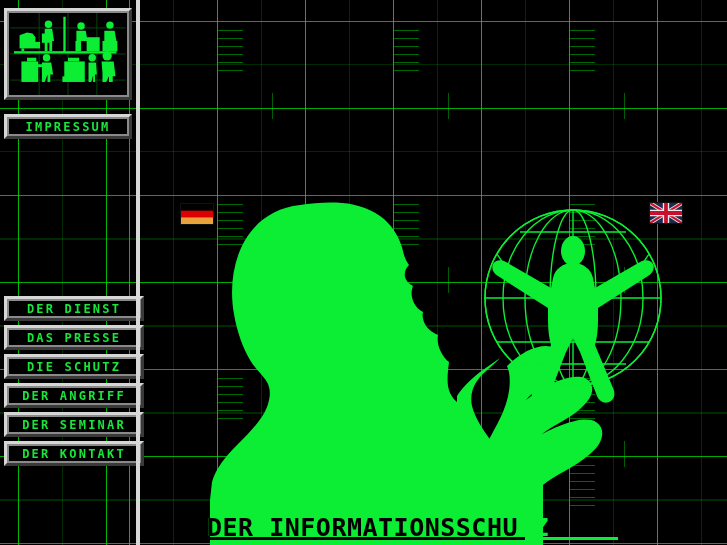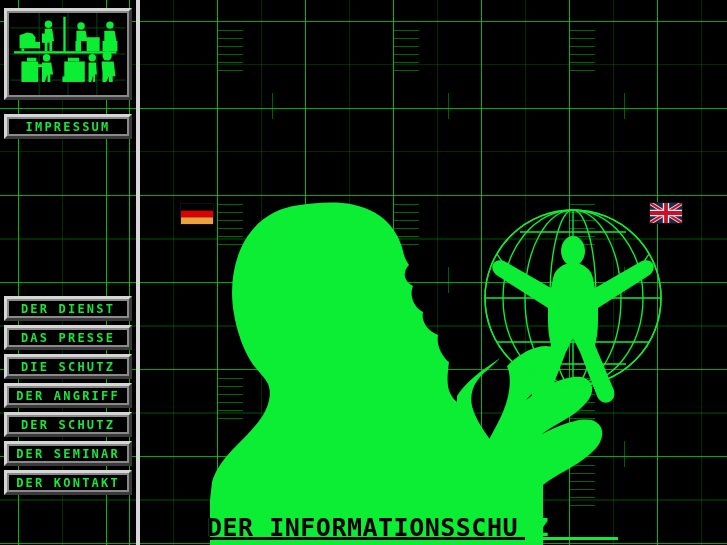--- a/index.html
+++ b/index.html
@@ -132,21 +132,21 @@
     white-space: nowrap;
   }
 
   #nav {
     position: absolute;
     left: 4px;
     top: 292px;
     width: 128px;
   }
   .nav-btn {
-    width: 128px;
+    width: 140px;
     height: 25px;
     margin-bottom: 4px;
     padding: 2px;
     cursor: pointer;
   }
 
   
   .flag {
     position: absolute;
     width: 34px;
@@ -526,23 +526,20 @@
       <div class="nav-btn bevel">
         <div class="btn-inner">DAS PRESSE</div>
       </div>
       <div class="nav-btn bevel">
         <div class="btn-inner">DIE SCHUTZ</div>
       </div>
       <div class="nav-btn bevel">
         <div class="btn-inner">DER ANGRIFF</div>
       </div>
       <div class="nav-btn bevel">
-        <div class="btn-inner">DER SCHUTZ</div>
-      </div>
-      <div class="nav-btn bevel">
         <div class="btn-inner">DER SEMINAR</div>
       </div>
       <div class="nav-btn bevel">
         <div class="btn-inner">DER KONTAKT</div>
       </div>
     </nav>
   </div>
 
   <div id="sidebar-divider"></div>
 

